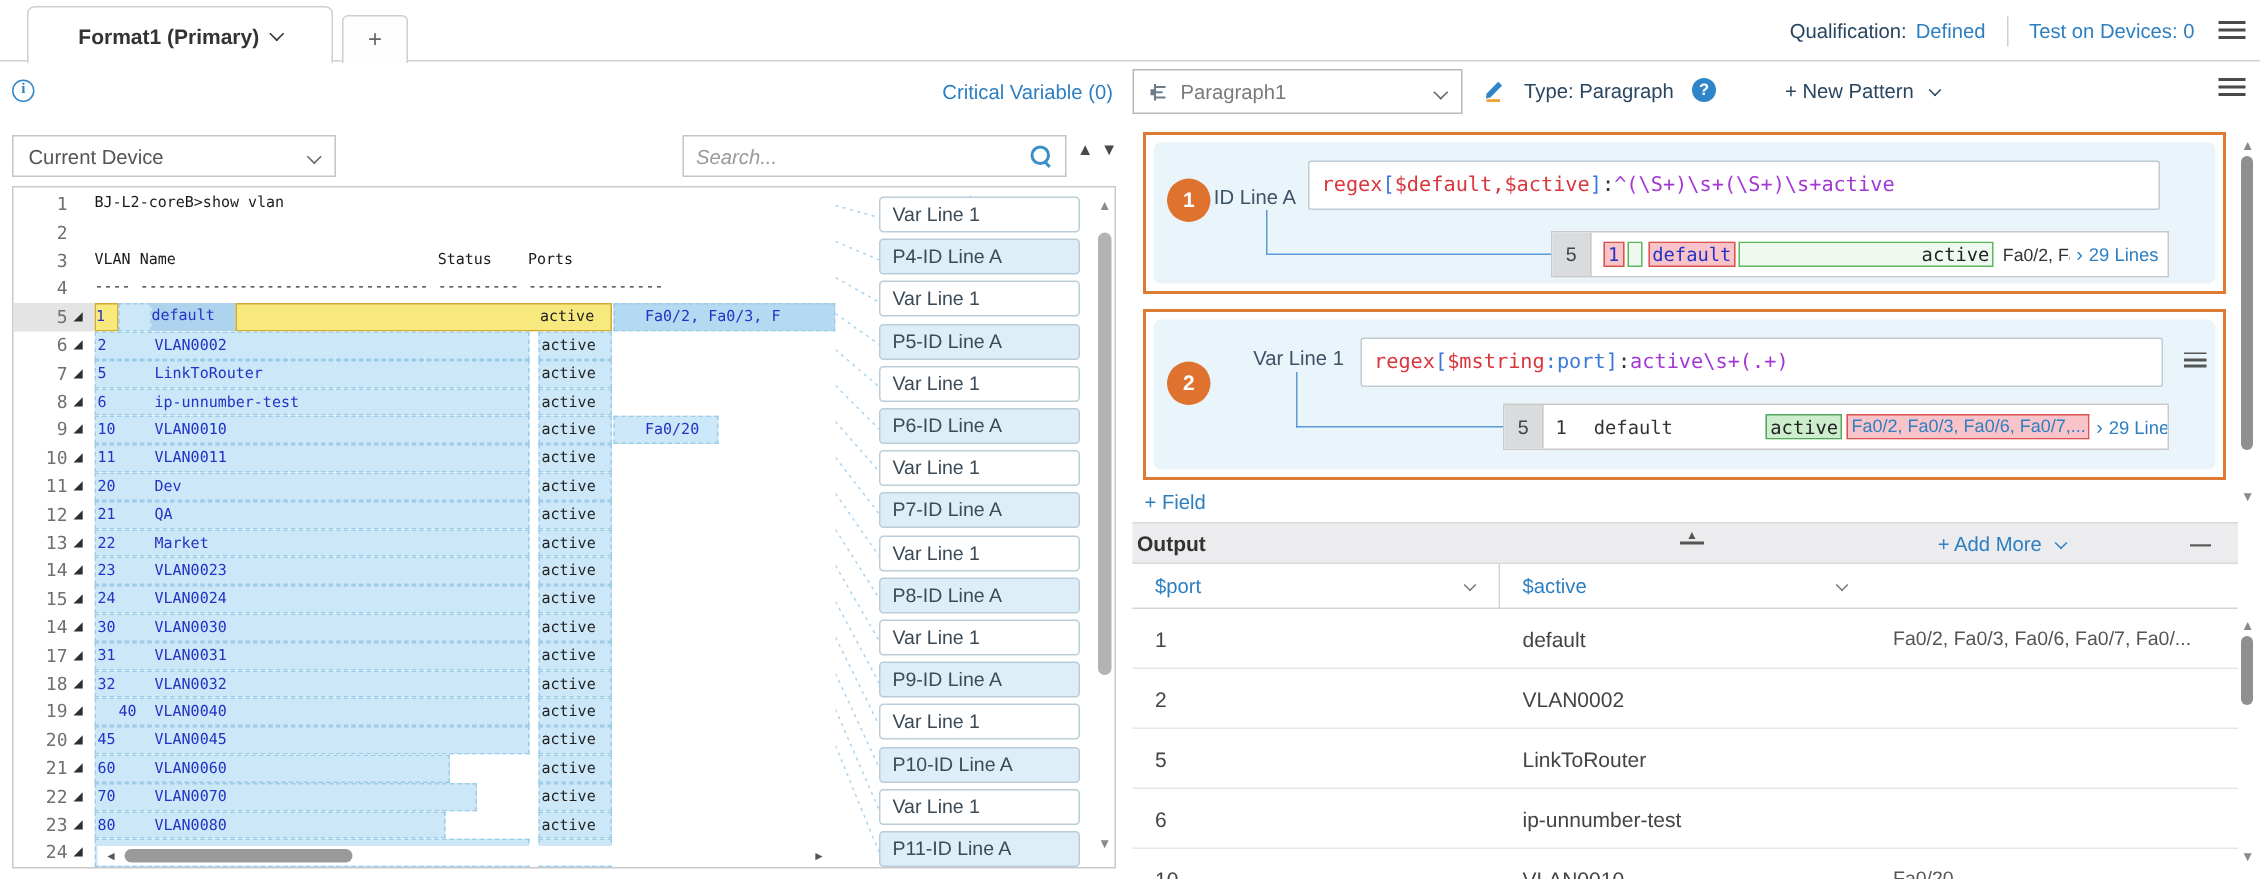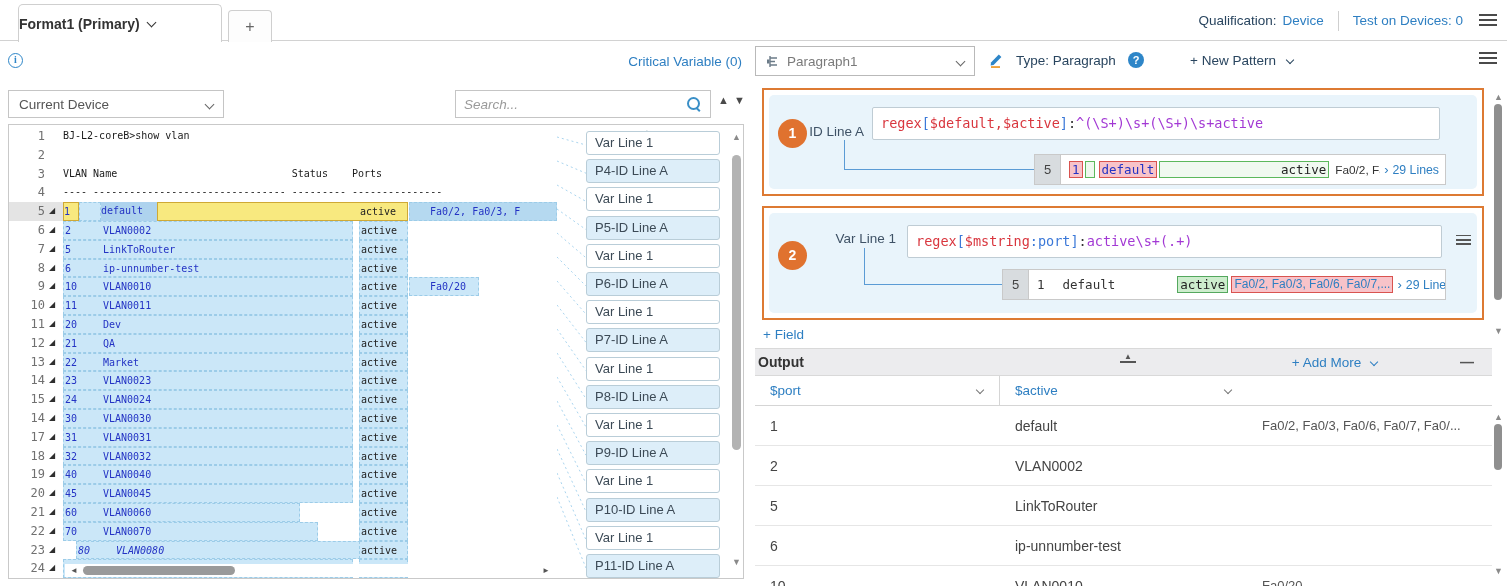--- a/index.html
+++ b/index.html
@@ -4,21 +4,21 @@
 <style>
   * { margin:0; padding:0; box-sizing:border-box; }
   html,body { width:1507px; height:586px; overflow:hidden; background:#fff;
     font-family:"Liberation Sans", sans-serif; }
   .app { position:relative; width:1507px; height:586px; background:#fff; }
 
   
   .tabbar { position:absolute; left:0; top:0; width:1507px; height:41px; border-bottom:1px solid #d2d2d2; background:#fff; }
   .tab { position:absolute; left:18px; top:4px; height:38px; width:204px; background:#fff;
     border:1px solid #cfcfcf; border-bottom:none; border-radius:5px 5px 0 0;
-    display:flex; align-items:center; gap:8px;
+    display:flex; align-items:center; justify-content:center; gap:8px;
     font-size:14px; font-weight:bold; color:#333; z-index:3; }
   .tab-add { position:absolute; left:228px; top:10px; height:32px; width:44px; background:#fdfdfd;
     border:1px solid #cfcfcf; border-bottom:none; border-radius:4px 4px 0 0;
     display:flex; align-items:center; justify-content:center; font-size:16px; color:#666; }
   .topright { position:absolute; right:44px; top:0; height:41px; display:flex; align-items:center; gap:14px; font-size:13.5px; }
   .navy { color:#29455f; }
   .bluelink { color:#2e7fc2; }
   .vsep { width:1px; height:20px; background:#cfcfcf; }
   .hamburger { position:absolute; width:18px; height:14px; }
   .hamburger i, .hamburger::before, .hamburger::after { content:""; display:block; height:2px; background:#4a4a4a; margin:3px 0; }
@@ -151,21 +151,21 @@
   <div class="tabbar">
     <div class="tab">
       <span>Format1 (Primary)</span>
       <span class="chev" style="color:#333; margin-top:-3px;"></span>
     </div>
     <div class="tab-add">
       <span>+</span>
     </div>
     <div class="topright">
       <span class="navy">Qualification:</span>
-      <span class="bluelink" style="margin-left:-8px;">Device</span>
+      <span class="bluelink" style="margin-left:-8px;">Defined</span>
       <span class="vsep"></span>
       <span class="bluelink">Test on Devices: 0</span>
     </div>
     <div class="hamburger" style="right:10px; top:14px; position:absolute;">
         <i></i>
       </div>
   </div>
 
   <div class="info-ico">i</div>
   <div class="critvar">Critical Variable (0)</div>
@@ -331,21 +331,21 @@
             <span class="lnum">18</span>
             <span class="fold">◢</span>
           </div>
           <div class="lcontent"><span class="seg seg-hl" style="left: 0px; width: 290px;"><span class="sub t-blue" style="left: 1px;">32</span><span class="sub t-blue" style="left: 39px;">VLAN0032</span></span><span class="seg seg-hl" style="left: 296px; width: 49px;"><span class="sub t-dark" style="left: 1px;">active</span></span></div>
         </div>
         <div class="code-line">
           <div class="gutter">
             <span class="lnum">19</span>
             <span class="fold">◢</span>
           </div>
-          <div class="lcontent"><span class="seg seg-hl" style="left: 0px; width: 290px;"><span class="sub t-blue" style="left: 1px;">40</span><span class="sub t-blue" style="left: 39px;">VLAN0040</span></span><span class="seg seg-hl" style="left: 296px; width: 49px;"><span class="sub t-dark" style="left: 1px;">active</span></span></div>
+          <div class="lcontent"><span class="seg seg-hl" style="left: 0px; width: 290px;"><span class="sub t-blue" style="left: 15px;">40</span><span class="sub t-blue" style="left: 39px;">VLAN0040</span></span><span class="seg seg-hl" style="left: 296px; width: 49px;"><span class="sub t-dark" style="left: 1px;">active</span></span></div>
         </div>
         <div class="code-line">
           <div class="gutter">
             <span class="lnum">20</span>
             <span class="fold">◢</span>
           </div>
           <div class="lcontent"><span class="seg seg-hl" style="left: 0px; width: 290px;"><span class="sub t-blue" style="left: 1px;">45</span><span class="sub t-blue" style="left: 39px;">VLAN0045</span></span><span class="seg seg-hl" style="left: 296px; width: 49px;"><span class="sub t-dark" style="left: 1px;">active</span></span></div>
         </div>
         <div class="code-line">
           <div class="gutter">
@@ -359,21 +359,21 @@
             <span class="lnum">22</span>
             <span class="fold">◢</span>
           </div>
           <div class="lcontent"><span class="seg seg-hl" style="left: 0px; width: 255px;"><span class="sub t-blue" style="left: 1px;">70</span><span class="sub t-blue" style="left: 39px;">VLAN0070</span></span><span class="seg seg-hl" style="left: 296px; width: 49px;"><span class="sub t-dark" style="left: 1px;">active</span></span></div>
         </div>
         <div class="code-line">
           <div class="gutter">
             <span class="lnum">23</span>
             <span class="fold">◢</span>
           </div>
-          <div class="lcontent"><span class="seg seg-hl" style="left: 13px; width: 290px; font-style: italic;"><span class="sub t-blue" style="left: 1px;">80</span><span class="sub t-blue" style="left: 39px;">VLAN0080</span></span><span class="seg seg-hl" style="left: 296px; width: 49px;"><span class="sub t-dark" style="left: 1px;">active</span></span></div>
+          <div class="lcontent"><span class="seg seg-hl" style="left: 0px; width: 234px;"><span class="sub t-blue" style="left: 1px;">80</span><span class="sub t-blue" style="left: 39px;">VLAN0080</span></span><span class="seg seg-hl" style="left: 296px; width: 49px;"><span class="sub t-dark" style="left: 1px;">active</span></span></div>
         </div>
         <div class="code-line">
           <div class="gutter">
             <span class="lnum">24</span>
             <span class="fold">◢</span>
           </div>
           <div class="lcontent"><span class="seg seg-hl" style="left: 0px; width: 290px;"><span class="sub t-blue" style="left: 1px;"></span><span class="sub t-blue" style="left: 39px;"></span></span><span class="seg seg-hl" style="left: 296px; width: 49px;"><span class="sub t-dark" style="left: 1px;"></span></span></div>
         </div>
       </div>
 

